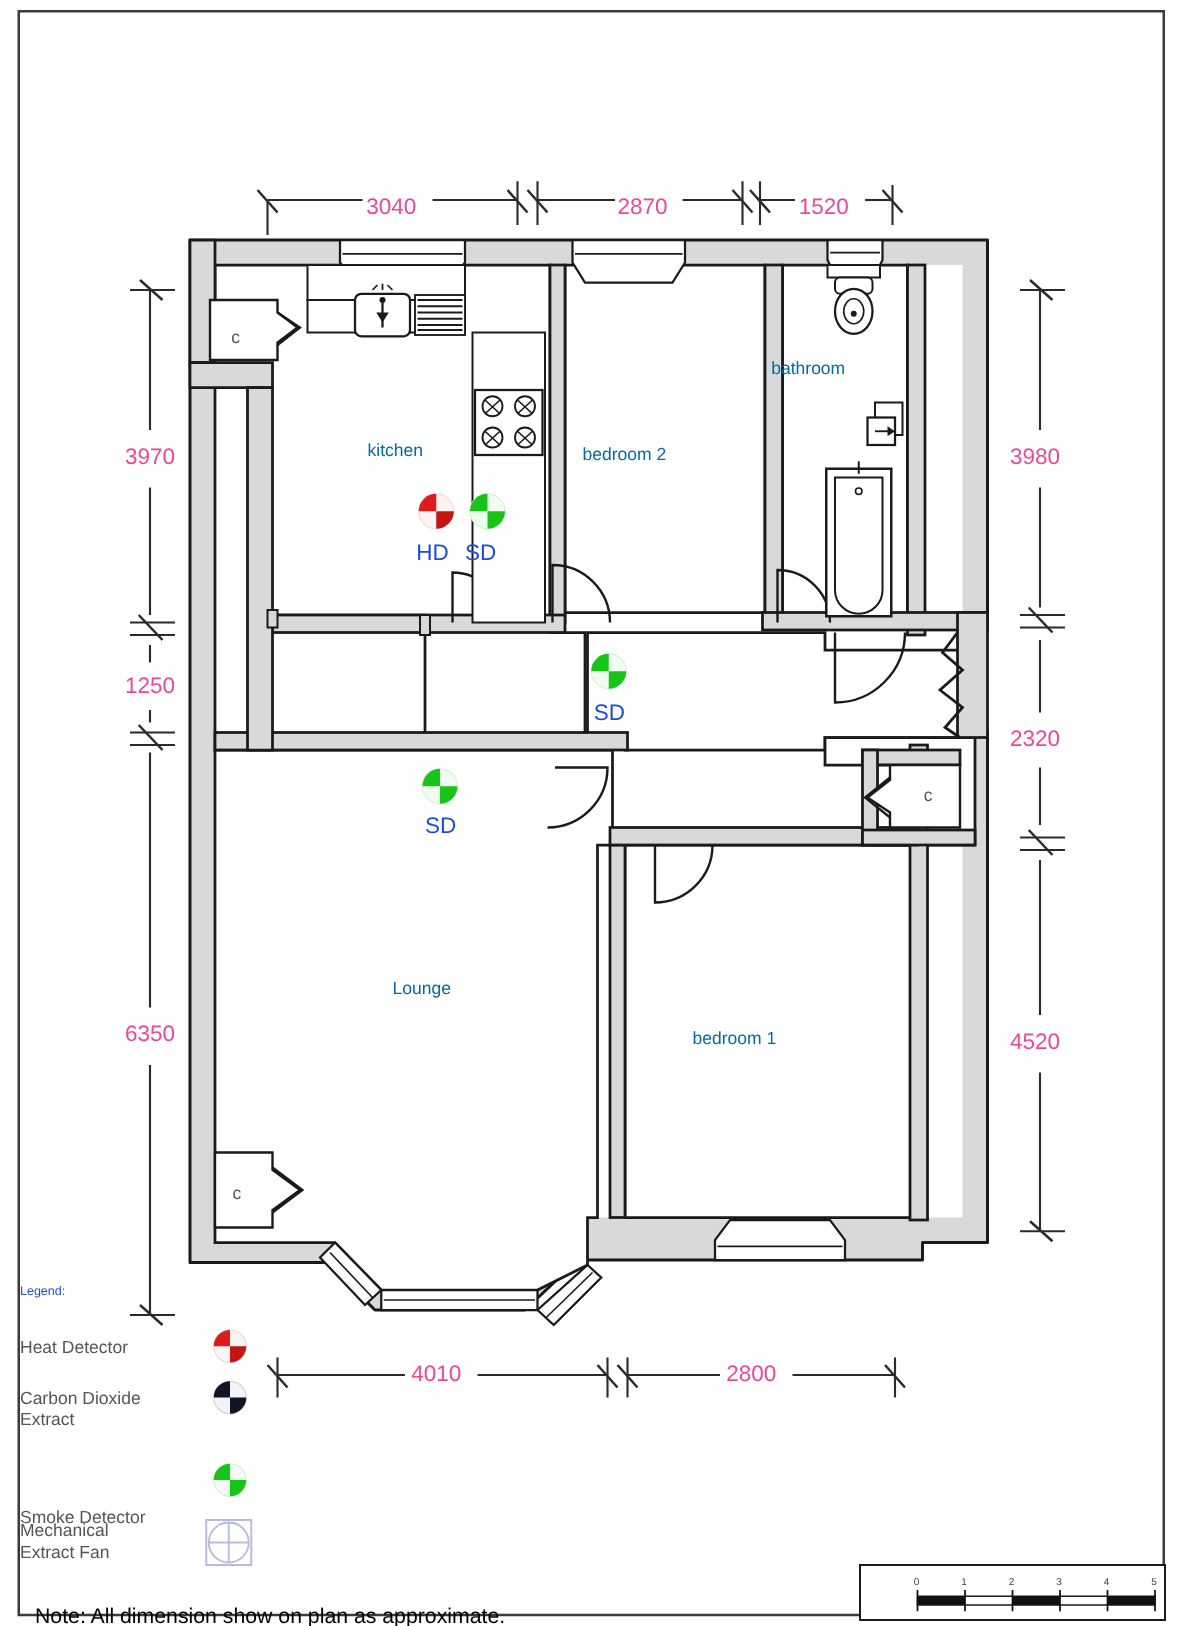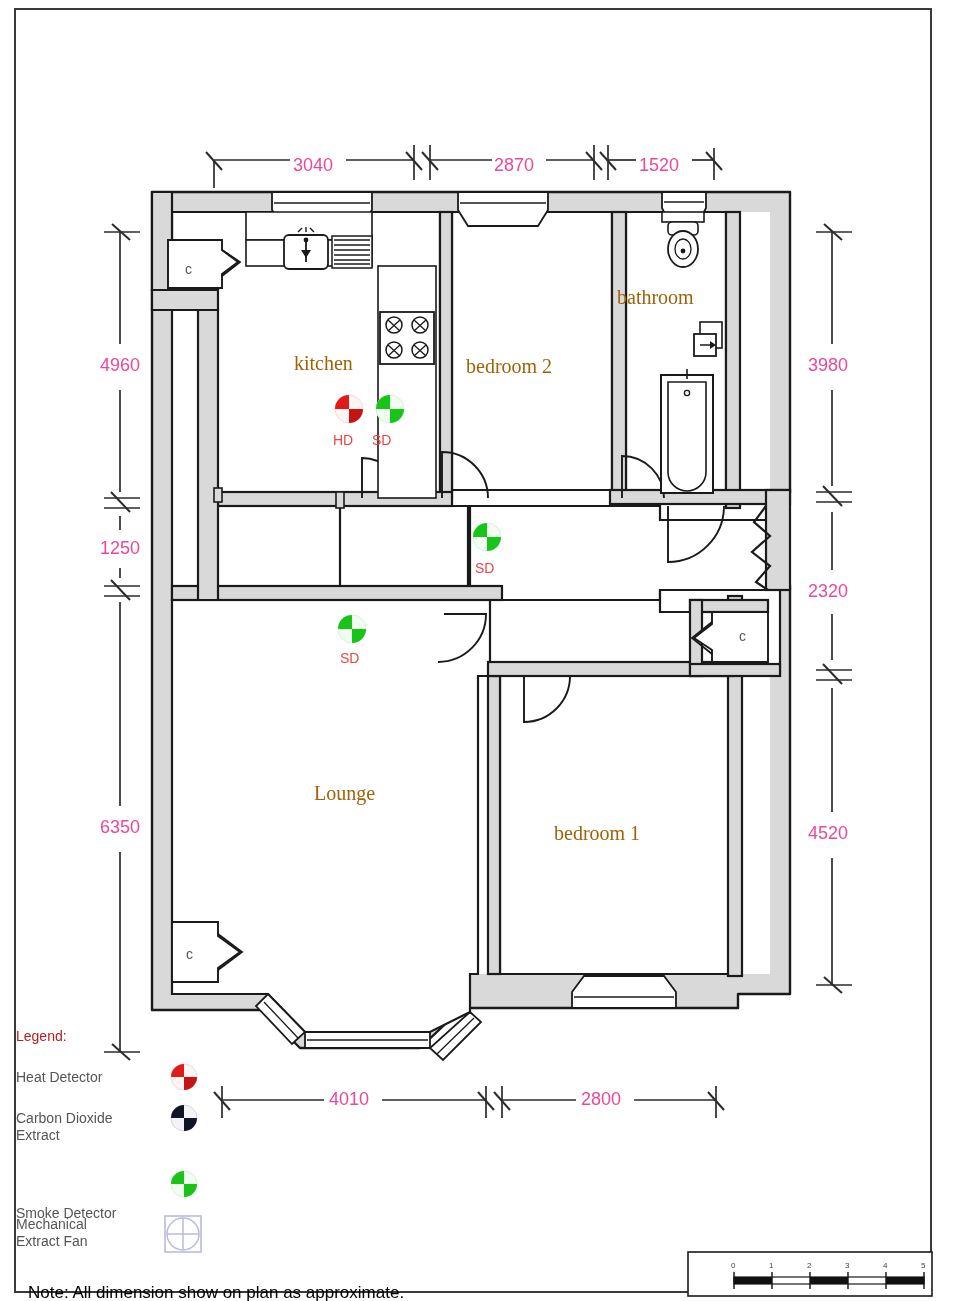--- a/index.html
+++ b/index.html
@@ -2,24 +2,24 @@
 <html><head>
 <meta charset="utf-8">
 <style>
   html,body{margin:0;padding:0;background:#fff;}
   body{font-family:"Liberation Sans",sans-serif;}
   #page{position:relative;width:960px;height:1301px;background:#ffffff;overflow:hidden;}
   #frame{position:absolute;left:14px;top:8px;width:918px;height:1285px;border:2px solid #3a3a3a;border-right-width:2px;box-sizing:border-box;background:#fff;}
   #plan{position:absolute;left:0;top:0;width:960px;height:1301px;}
   .txt{position:absolute;color:#4a4a4a;white-space:nowrap;}
   .dim{font-size:18px;color:#ec4899;}
-  .room{font-size:20px;color:#a16207;font-family:Liberation Serif, serif;}
+  .room{font-size:14px;color:#0369a1;}
   .cup{font-size:14px;color:#555;}
-  .det{font-size:14px;color:#ef4444;}
-  .legend-h{font-size:14px;color:#b91c1c;text-align:right;}
+  .det{font-size:18px;color:#1d4ed8;}
+  .legend-h{font-size:10px;color:#1d4ed8;text-align:right;}
   .legend-l{font-size:14px;color:#555;line-height:17px;}
   .note{font-size:17px;color:#000000;}
   .scalenum{position:absolute;font-size:8px;color:#444;}
   svg{display:block;}
 </style>
 </head>
 <body>
 
 <div id="page">
   <div id="frame"></div>
@@ -328,21 +328,21 @@
 
   <div class="txt det" style="left:333px;top:432px;">HD</div>
   <div class="txt det" style="left:372px;top:432px;">SD</div>
   <div class="txt det" style="left:475px;top:560px;">SD</div>
   <div class="txt det" style="left:340px;top:650px;">SD</div>
 
   <div class="txt dim" style="left:293px;top:155px;">3040</div>
   <div class="txt dim" style="left:494px;top:155px;">2870</div>
   <div class="txt dim" style="left:639px;top:155px;">1520</div>
 
-  <div class="txt dim" style="left:100px;top:355px;">4960</div>
+  <div class="txt dim" style="left:100px;top:355px;">3970</div>
   <div class="txt dim" style="left:100px;top:538px;">1250</div>
   <div class="txt dim" style="left:100px;top:817px;">6350</div>
 
   <div class="txt dim" style="left:808px;top:355px;">3980</div>
   <div class="txt dim" style="left:808px;top:581px;">2320</div>
   <div class="txt dim" style="left:808px;top:823px;">4520</div>
 
   <div class="txt dim" style="left:329px;top:1089px;">4010</div>
   <div class="txt dim" style="left:581px;top:1089px;">2800</div>
 

